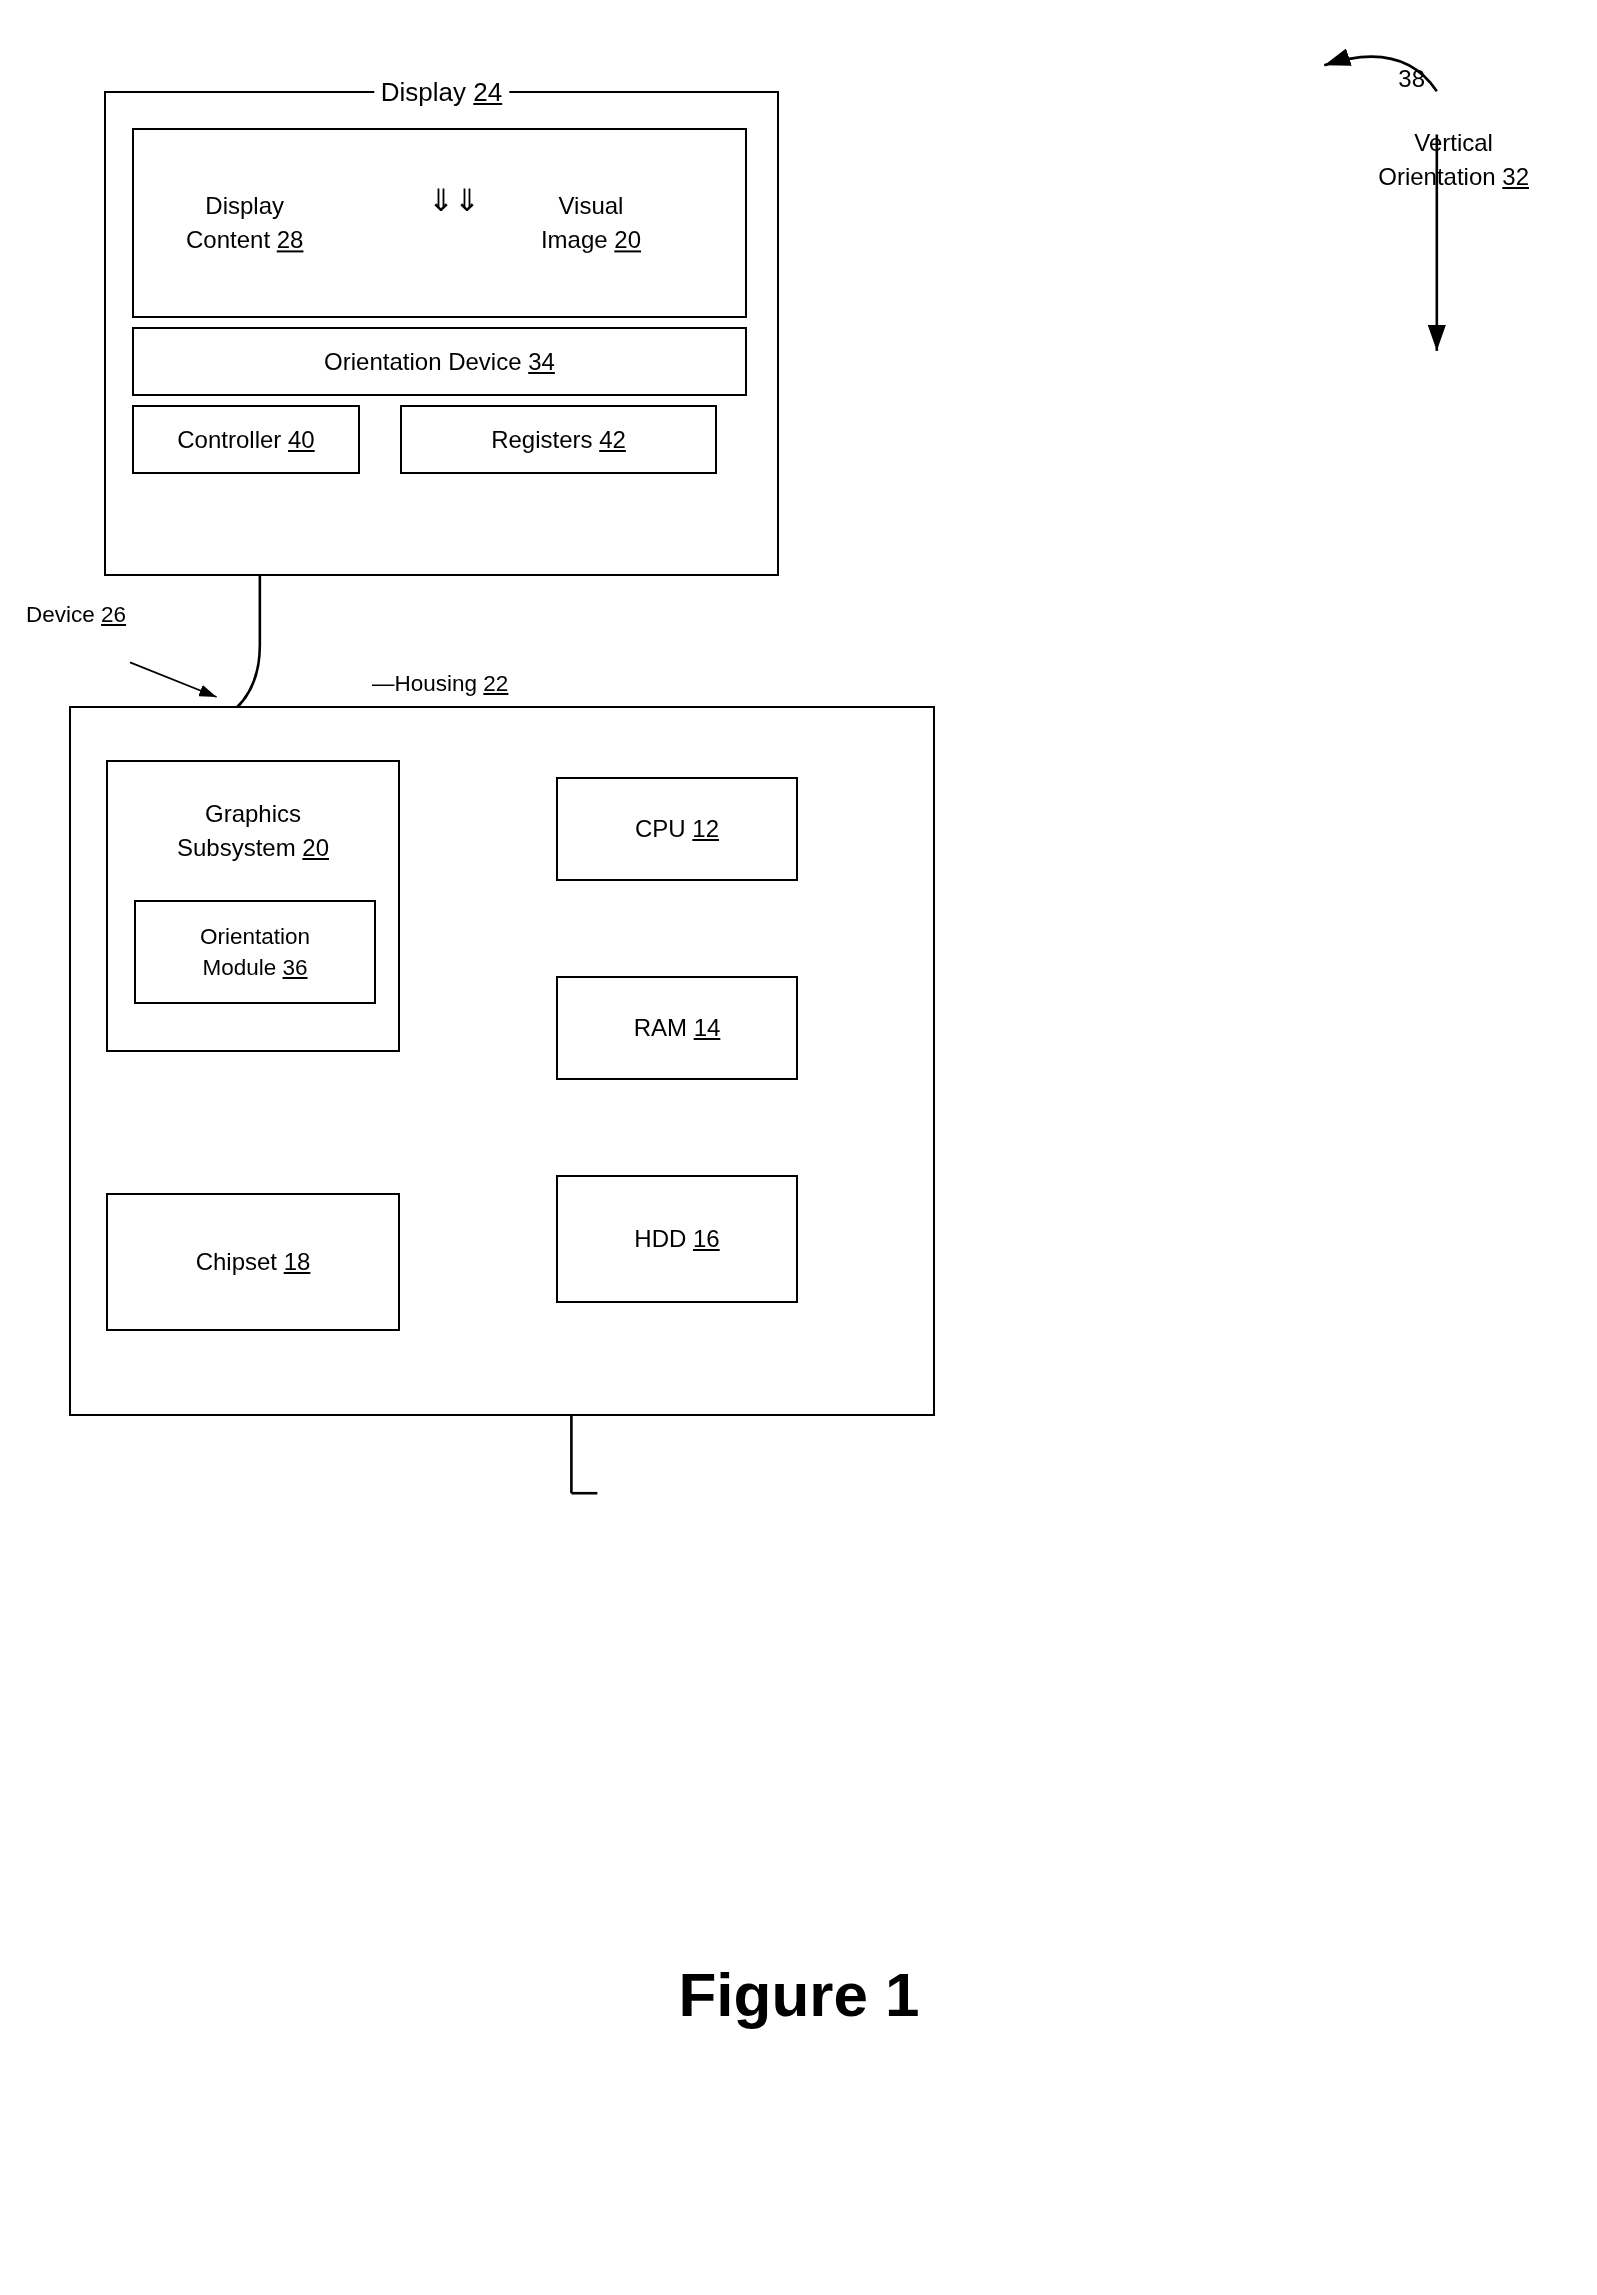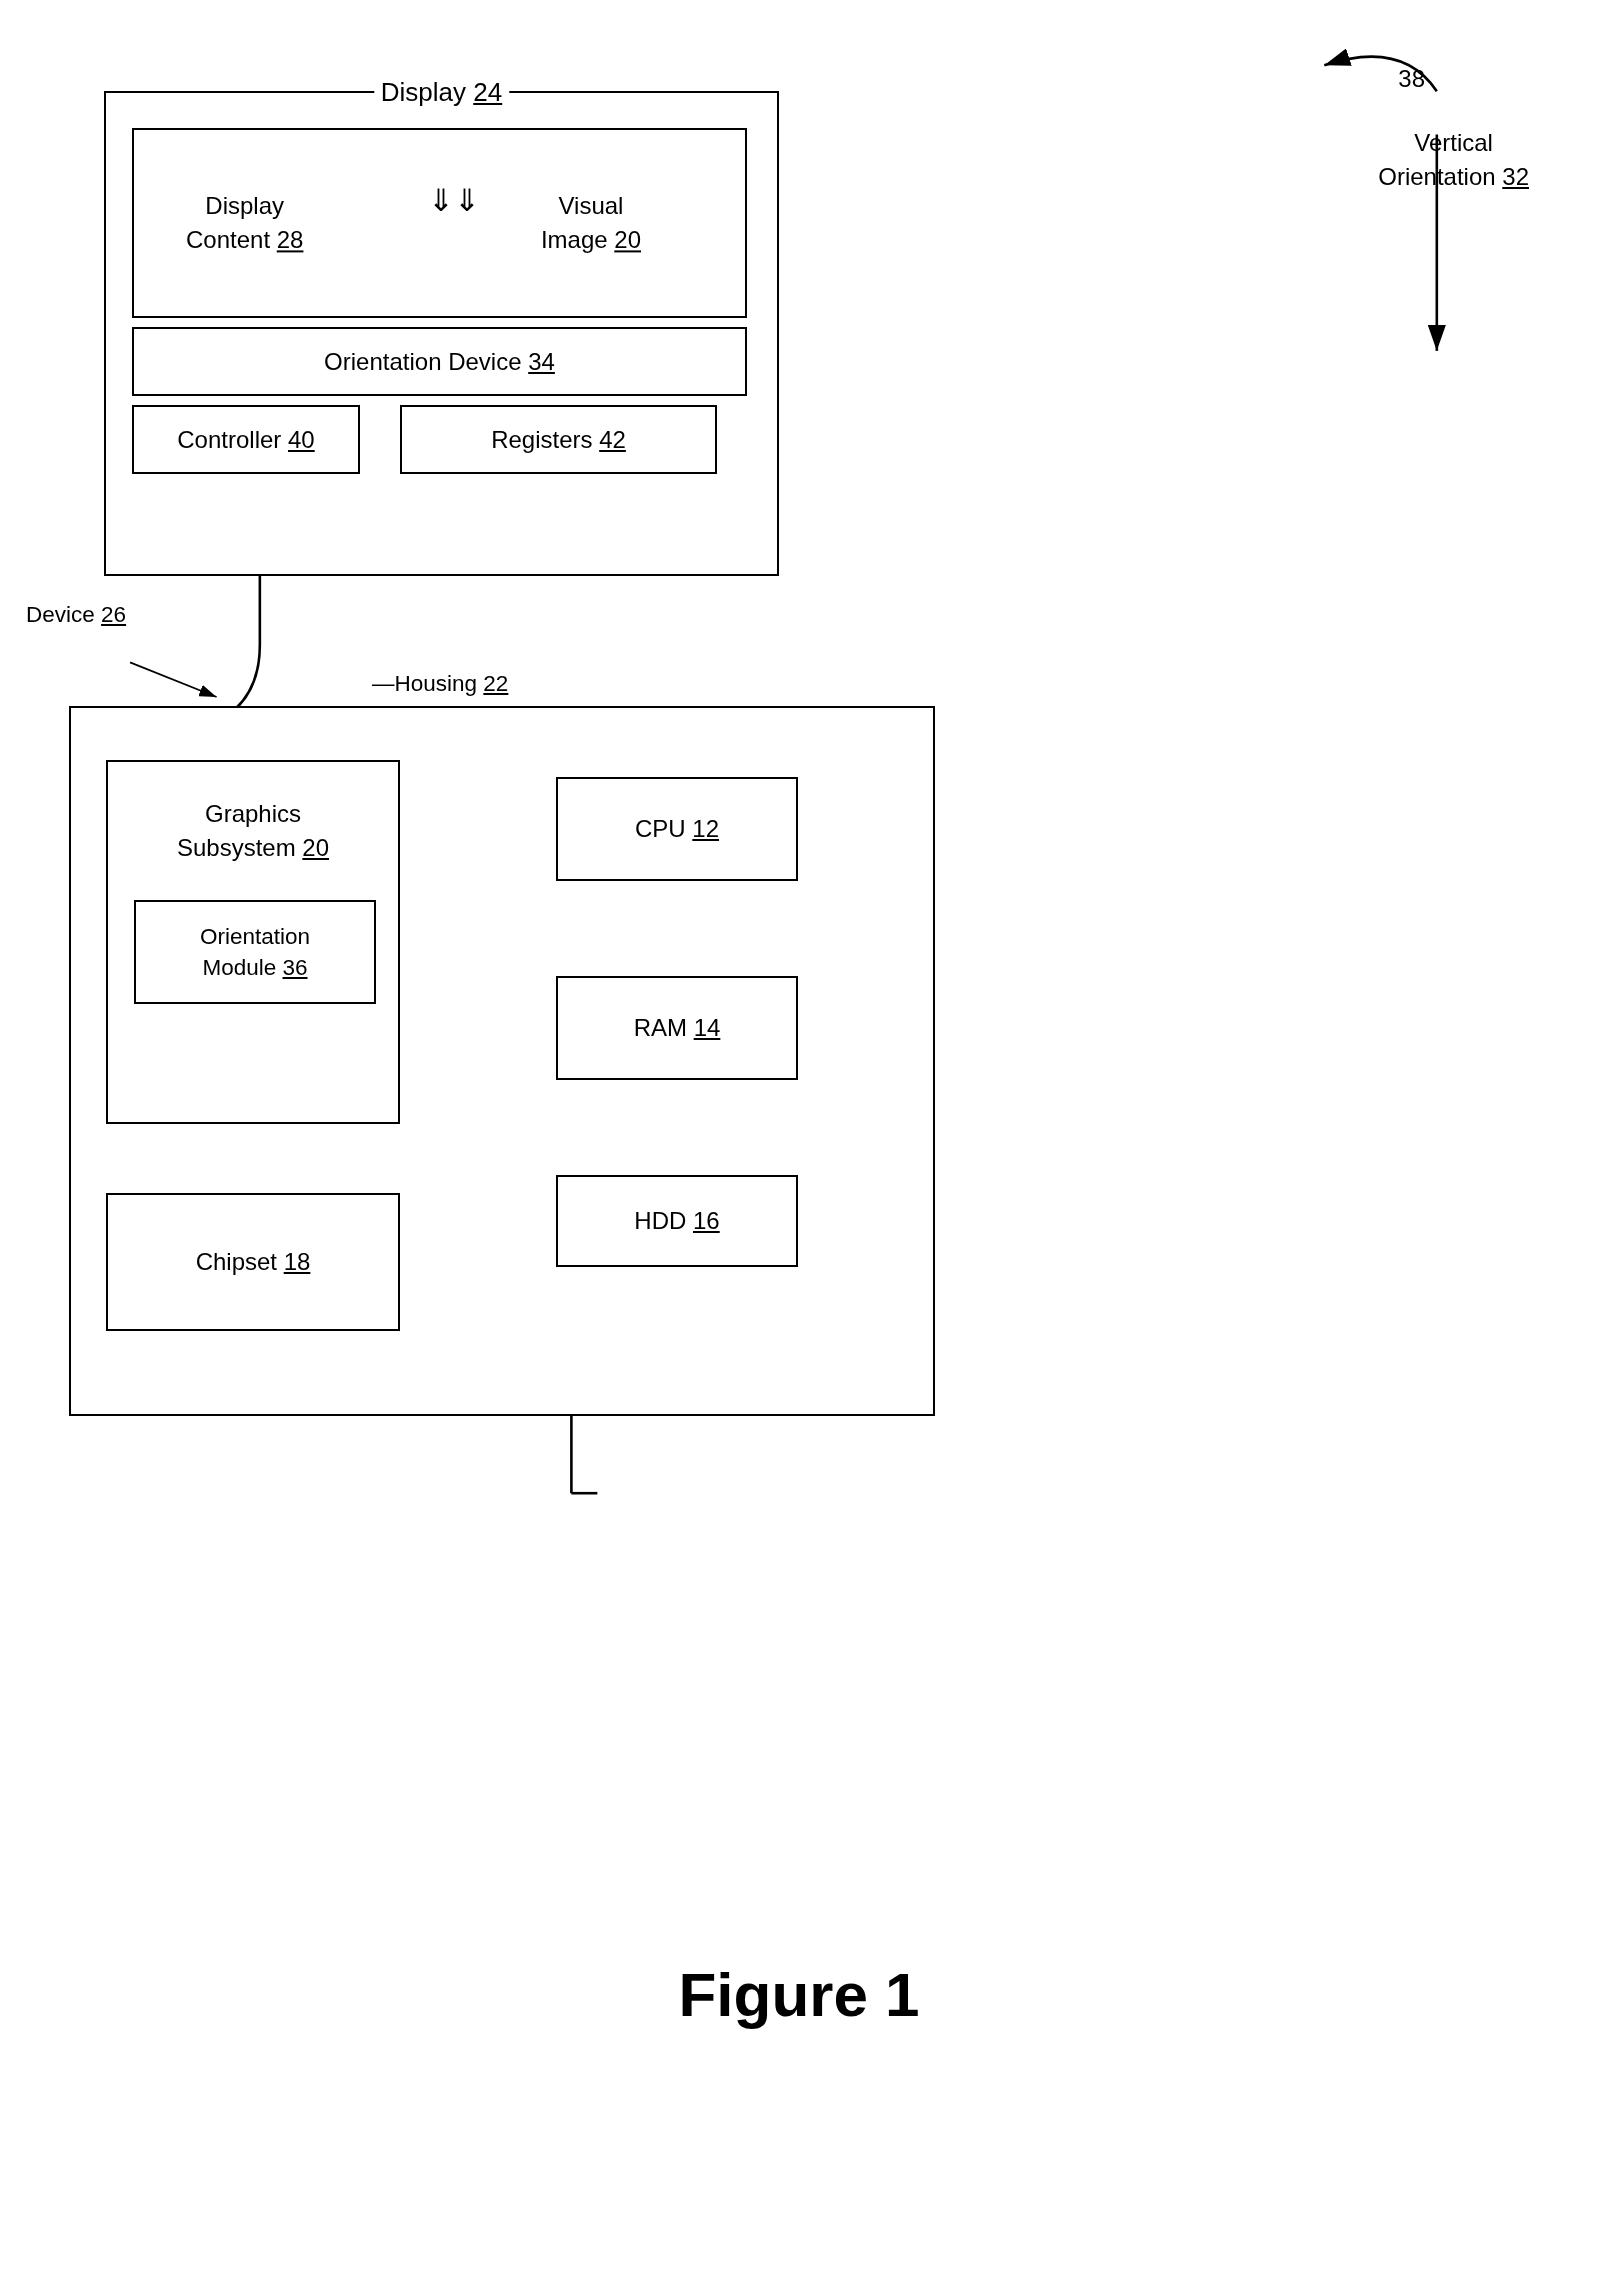--- a/index.html
+++ b/index.html
@@ -173,21 +173,21 @@
       border: 2.6px solid #000;
       background: #fff;
     }
 
     
     .graphics-box {
       position: absolute;
       left: 35px;
       top: 52px;
       width: 294px;
-      height: 364px;
+      height: 292px;
       border: 2.6px solid #000;
     }
 
     .graphics-label {
       position: absolute;
       top: 35px;
       left: 50%;
       transform: translateX(-50%);
       font-size: 24px;
       text-align: center;
@@ -265,21 +265,21 @@
       font-size: 24px;
     }
     .ram-label u { text-decoration: underline; }
 
     
     .hdd-box {
       position: absolute;
       left: 485px;
       top: 467px;
       width: 242px;
-      height: 92px;
+      height: 128px;
       border: 2.6px solid #000;
       display: flex;
       align-items: center;
       justify-content: center;
     }
     .hdd-label {
       font-size: 24px;
     }
     .hdd-label u { text-decoration: underline; }
 

